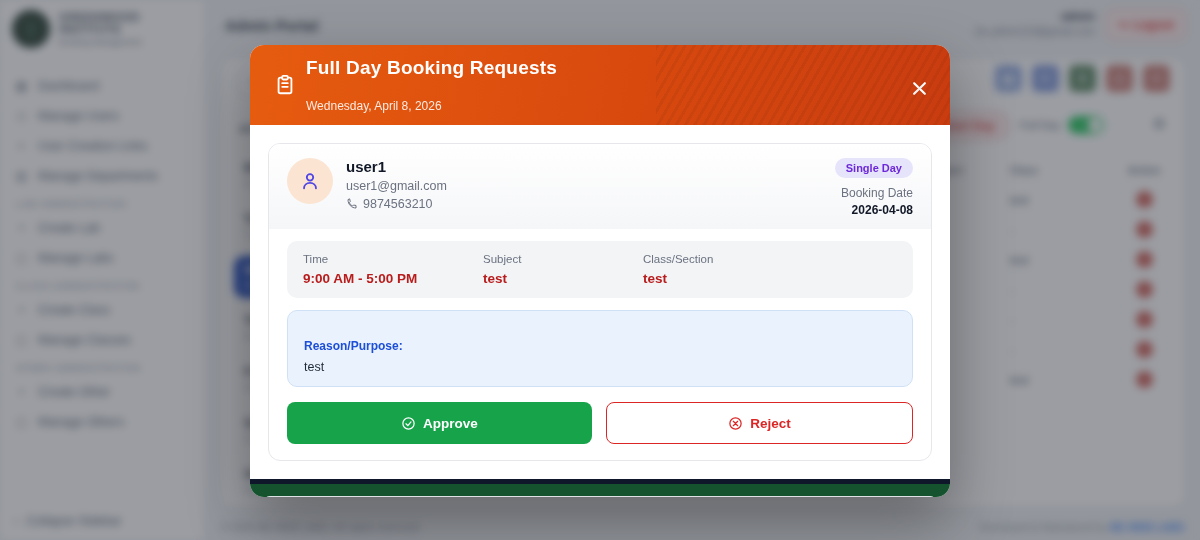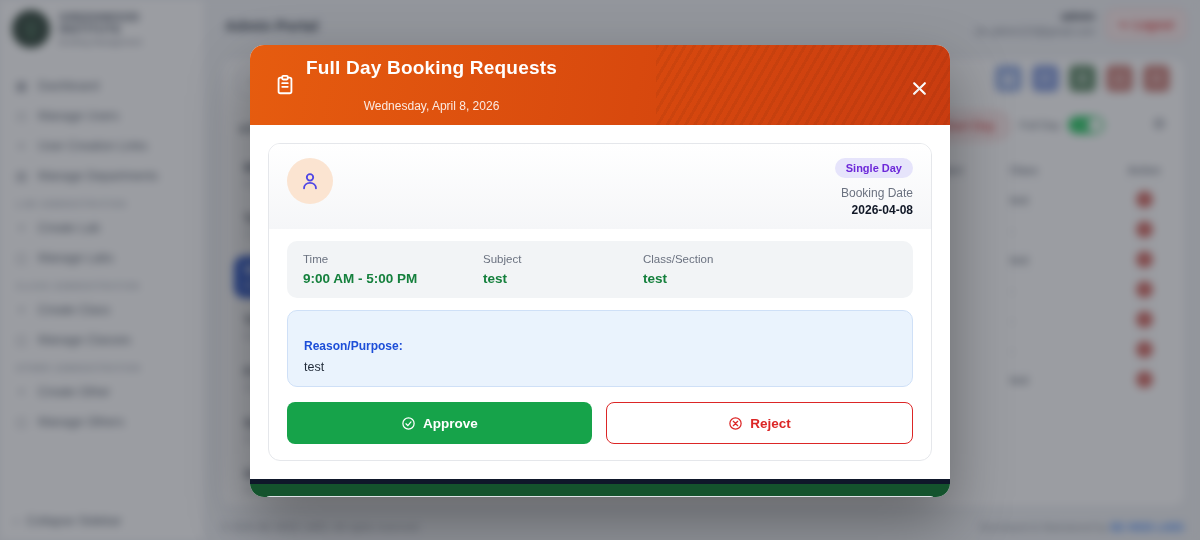--- a/index.html
+++ b/index.html
@@ -79,21 +79,21 @@
     justify-content:space-between; font-size:10.5px; color:#8a8f98; }
   .footer-link { color:#3b82f6; font-weight:bold; }
 
   
   .backdrop { position:absolute; inset:0; background:rgba(55,60,70,0.5); }
   .modal { position:absolute; left:250px; top:45px; width:700px; height:452px;
     background:#ffffff; border-radius:14px; overflow:hidden;
     box-shadow:0 25px 60px rgba(0,0,0,0.35); display:flex; flex-direction:column; }
   .modal-header { position:relative; height:80px; flex:0 0 auto; padding:0 24px;
     display:flex; align-items:center;
-    background:linear-gradient(100deg,#e65c0f 0%,#d8490e 55%,#c93c10 100%);text-align:center; }
+    background:linear-gradient(100deg,#e65c0f 0%,#d8490e 55%,#c93c10 100%); }
   .modal-header::after { content:""; position:absolute; right:0; top:0; bottom:0;
     width:42%; background:repeating-linear-gradient(120deg, rgba(0,0,0,0.05) 0 3px,
     transparent 3px 8px); pointer-events:none; }
   .mh-icon { margin-right:10px; display:flex; }
   .mh-title { font-size:19px; font-weight:bold; color:#ffffff; letter-spacing:.2px; }
   .mh-date { font-size:12px; color:rgba(255,255,255,0.88); margin-top:20px; }
   .mh-close { position:absolute; right:18px; top:30px; width:26px; height:26px;
     background:transparent; border:none; display:flex; align-items:center;
     justify-content:center; cursor:pointer; }
 
@@ -111,21 +111,21 @@
     align-items:center; gap:5px; }
   .req-right { margin-left:auto; text-align:right; }
   .badge { display:inline-block; background:#e6e4fb; color:#6d28d9; font-size:11px;
     font-weight:bold; padding:4px 11px; border-radius:999px; }
   .bk-label { font-size:12px; color:#6b7280; margin-top:8px; }
   .bk-date { font-size:12px; font-weight:bold; color:#111827; margin-top:3px; }
 
   .detail-grid { margin:12px 18px 0 18px; background:#f2f4f6; border-radius:10px;
     padding:12px 16px; display:grid; grid-template-columns:180px 160px 1fr; }
   .d-label { font-size:11.5px; color:#6b7280; }
-  .d-value { font-size:13.5px; font-weight:bold; color:#15803d; margin-top:6px; }
+  .d-value { font-size:13.5px; font-weight:bold; color:#b91c1c; margin-top:6px; }
 
   .reason-box { margin:12px 18px 0 18px; background:#eaf3fd; border:1px solid #cfe0f7;
     border-radius:10px; padding:28px 16px 12px 16px; }
   .reason-label { font-size:12px; font-weight:bold; color:#1d4ed8; }
   .reason-text { font-size:12.5px; color:#1f2937; margin-top:7px; }
 
   .btn-row { display:flex; gap:14px; margin:15px 18px 16px 18px; }
   .btn { flex:1; height:42px; border-radius:8px; font-size:13.5px; font-weight:bold;
     display:flex; align-items:center; justify-content:center; gap:7px; cursor:pointer;
     font-family:"Liberation Sans", sans-serif; }
@@ -358,20 +358,30 @@
 
     <div class="modal-body">
       <div class="req-card">
         <div class="req-head">
           <span class="avatar">
             <svg width="22" height="22" viewBox="0 0 24 24" fill="none" stroke="#4f46e5" stroke-width="2" stroke-linecap="round">
                 <circle cx="12" cy="8" r="3.5"></circle>
                 <path d="M5.5 20 c0-3.6 2.9-6 6.5-6 s6.5 2.4 6.5 6"></path>
               </svg>
           </span>
+          <span>
+            <div class="req-name">user1</div>
+            <div class="req-email">user1@gmail.com</div>
+            <div class="req-phone">
+              <svg width="12" height="12" viewBox="0 0 24 24" fill="none" stroke="#6b7280" stroke-width="2" stroke-linecap="round">
+                  <path d="M4 4 c0 9 7 16 16 16 l0-5 -5-1 -2 2 c-3-1.5-5-3.5-6.5-6.5 l2-2 -1-5 Z"></path>
+                </svg>
+              <span>9874563210</span>
+            </div>
+          </span>
           <span class="req-right">
             <span class="badge">Single Day</span>
             <div class="bk-label">Booking Date</div>
             <div class="bk-date">2026-04-08</div>
           </span>
         </div>
 
         <div class="detail-grid">
           <span>
             <div class="d-label">Time</div>

